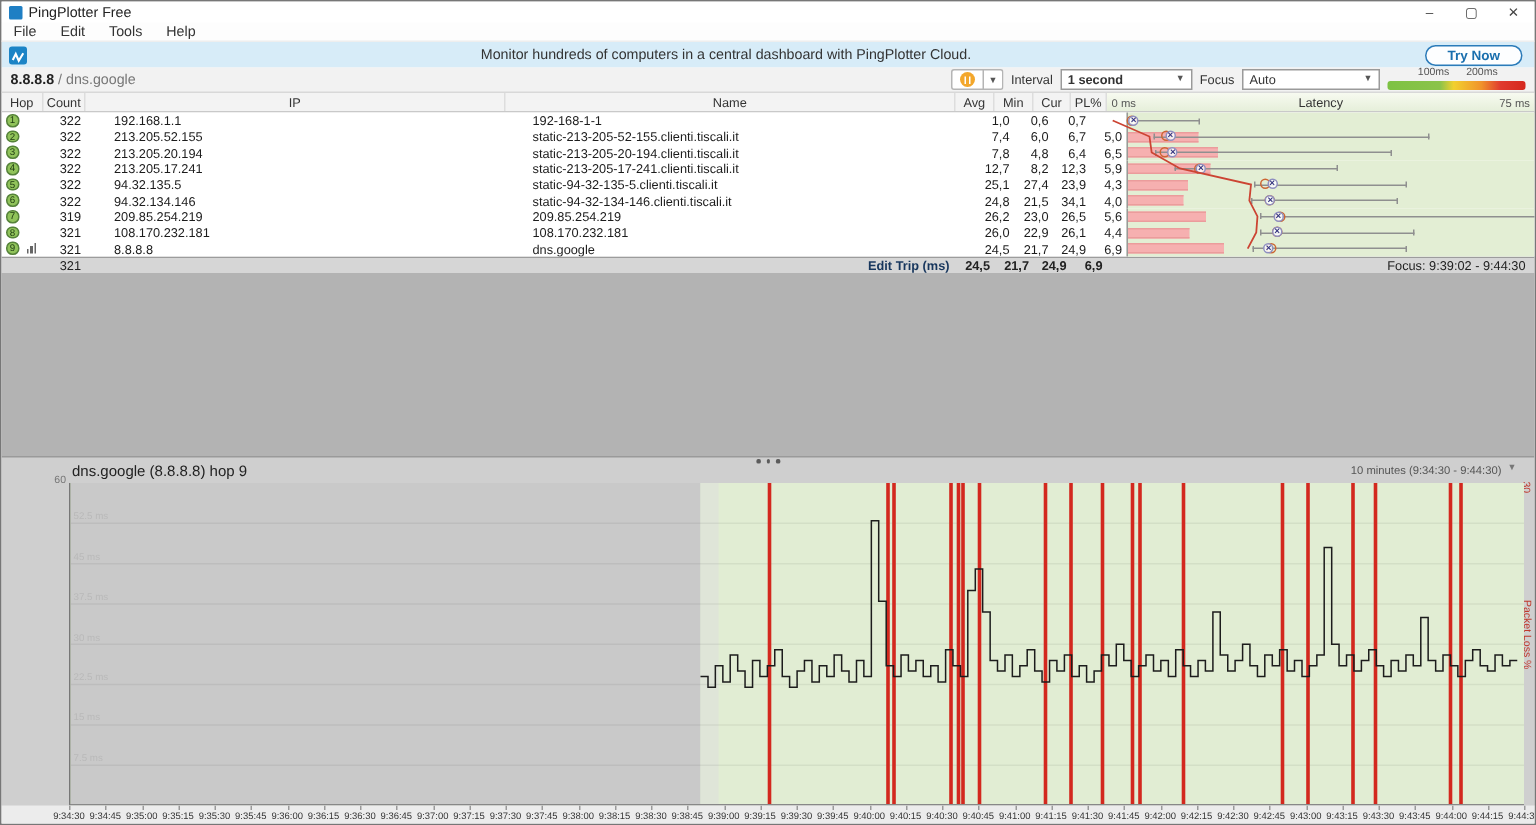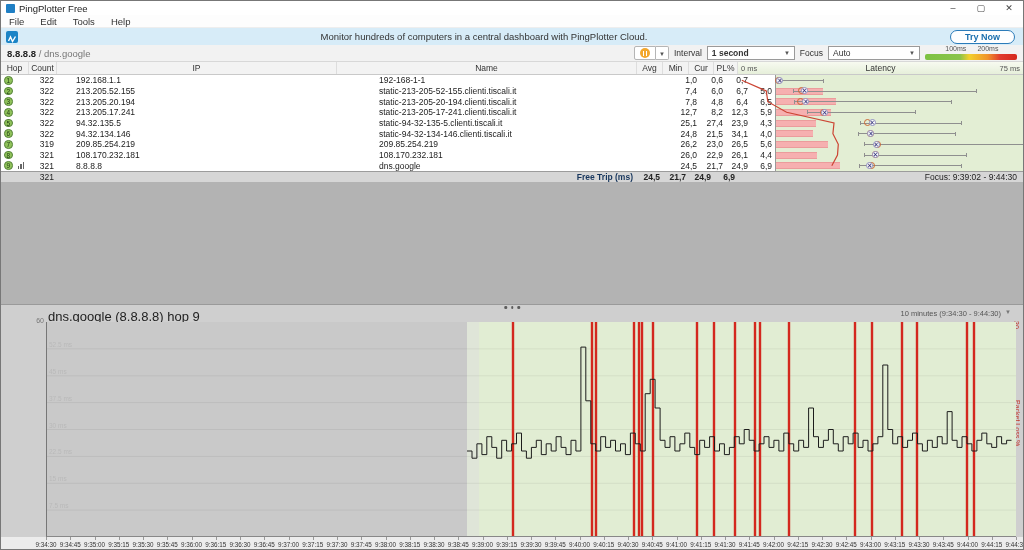--- a/index.html
+++ b/index.html
@@ -53,21 +53,21 @@
   .lat-h-center{ font-size:8.5px; color:#333; }
 
   .tbl-rows { position:relative; height:96px; background:#fff; }
   .t-row { height:10.667px; display:flex; align-items:center; font-size:8.5px; color:#1c1c1c; }
   .t-row .c-hop { display:flex; align-items:center; justify-content:flex-start; padding-left:3px; gap:2px; height:100%; }
   .hop-badge { width:8.5px; height:8.5px; border-radius:50%; background:#90c35a; border:1px solid #55823a; color:#1d3a10; font-size:6.5px; line-height:7px; text-align:center; flex:none; }
   .mini-chart { display:flex; align-items:flex-end; gap:1px; height:7px; margin-left:3px; }
   .mini-chart i { display:block; width:1.5px; background:#666; }
   .t-row .c-count, .t-row .c-avg, .t-row .c-min, .t-row .c-cur, .t-row .c-pl { text-align:right; padding-right:3px; }
   .t-row .c-ip { padding-left:6px; overflow:hidden; white-space:nowrap;margin-left:13px; }
-  .t-row .c-name { padding-left:5px; overflow:hidden; white-space:nowrap;margin-left:24px; }
+  .t-row .c-name { padding-left:5px; overflow:hidden; white-space:nowrap; }
   .lat-cell { height:100%; background:#e3eed4; border-left:1px solid #999; position:relative; overflow:visible; }
   .pl-bar { position:absolute; left:0; top:2px; height:7px; background:#f6b0b0; border-top:1px solid #eb9c9c; border-bottom:1px solid #eb9c9c; }
   .whisker { position:absolute; top:5px; height:1px; background:#8f8f8f; }
   .whisker:before,.whisker:after { content:""; position:absolute; top:-1.5px; width:1px; height:4px; background:#8f8f8f; }
   .whisker:before{left:0} .whisker:after{right:0}
   .lat-marker { position:absolute; top:1.6px; width:7px; height:7px; margin-left:-3.5px; border-radius:50%; background:rgba(255,255,255,.85); border:1px solid #8f8fc0; color:#33337f; font-size:6.5px; line-height:5.5px; text-align:center; font-weight:bold; }
   .cur-ring { position:absolute; top:1.6px; width:7px; height:7px; margin-left:-3.5px; border-radius:50%; border:1px solid #cc6633; }
   #lat-line-svg { position:absolute; left:737px; top:0; width:287px; height:96px; pointer-events:none; }
 
   .tbl-footer { height:11px; display:flex; align-items:center; background:#d6d6d6; border-top:1px solid #9c9c9c; font-size:8.5px; color:#222; }
@@ -77,21 +77,21 @@
   .tbl-footer .c-lat { position:relative; height:100%; }
   .focus-label { position:absolute; right:6px; top:0; line-height:11px; font-size:8.5px; color:#222; }
 
   
   .gap { height:122px; background:#b3b3b3; }
 
   
   .timeline { position:relative; height:247px; background:#cfcfcf; border-top:1px solid #9a9a9a; }
   .splitter { position:absolute; top:1px; left:50%; transform:translateX(-50%); display:flex; gap:4px; }
   .splitter i { width:2.5px; height:2.5px; border-radius:50%; background:#5c5c5c; display:block; }
-  .tl-title { position:absolute; left:47px; top:4px; font-size:13px; color:#222; }
+  .tl-title { position:absolute; left:47px; top:4px; font-size:10px; color:#222; }
   .tl-range { position:absolute; right:22px; top:4px; font-size:7.5px; color:#555; }
   .tl-range-caret { position:absolute; right:12px; top:4px; font-size:6px; color:#777; }
   .tl-ymax { position:absolute; left:27px; top:12px; width:16px; text-align:right; font-size:7px; color:#777; }
   .tl-lossmax { position:absolute; right:3px; top:16px; font-size:7px; color:#c0392b; writing-mode:vertical-rl; }
   .tl-loss-label { position:absolute; right:2px; top:95px; font-size:7px; color:#c0392b; writing-mode:vertical-rl; }
   .tl-plot { position:absolute; left:45px; top:17px; width:970px; height:215px; background:#e1edd3; border-left:1px solid #777; border-bottom:1px solid #888; overflow:hidden; }
   .tl-grid-label { position:absolute; left:2px; font-size:6.5px; color:#b9b9b9; }
   .tl-axis { position:absolute; left:0; top:232px; width:1024px; height:15px; background:#ececec; overflow:hidden; }
   .tl-tick { position:absolute; top:0; width:1px; height:3px; background:#999; }
   .tl-time { position:absolute; top:4px; font-size:6.3px; color:#333; transform:translateX(-50%); white-space:nowrap; }
@@ -343,21 +343,21 @@
       </div>
       <svg id="lat-line-svg" viewBox="0 0 287 96">
         <polyline points="3.8,5.3 28.3,16.0 29.8,26.7 48.6,37.3 96.0,48.0 94.9,58.7 100.3,69.3 99.5,80.0 93.8,90.7" fill="none" stroke="#cc4433" stroke-width="1.2"></polyline>
       </svg>
   </div>
 
   <div class="tbl-footer">
     <div class="c-hop"></div>
     <div class="c-count">321</div>
     <div class="c-ip"></div>
-    <div class="c-name">Free Trip (ms)</div>
+    <div class="c-name">Edit Trip (ms)</div>
     <div class="c-avg">24,5</div>
     <div class="c-min">21,7</div>
     <div class="c-cur">24,9</div>
     <div class="c-pl">6,9</div>
     <div class="c-lat">
         <span class="focus-label">Focus: 9:39:02 - 9:44:30</span>
       </div>
   </div>
 
   <div class="gap"></div>

